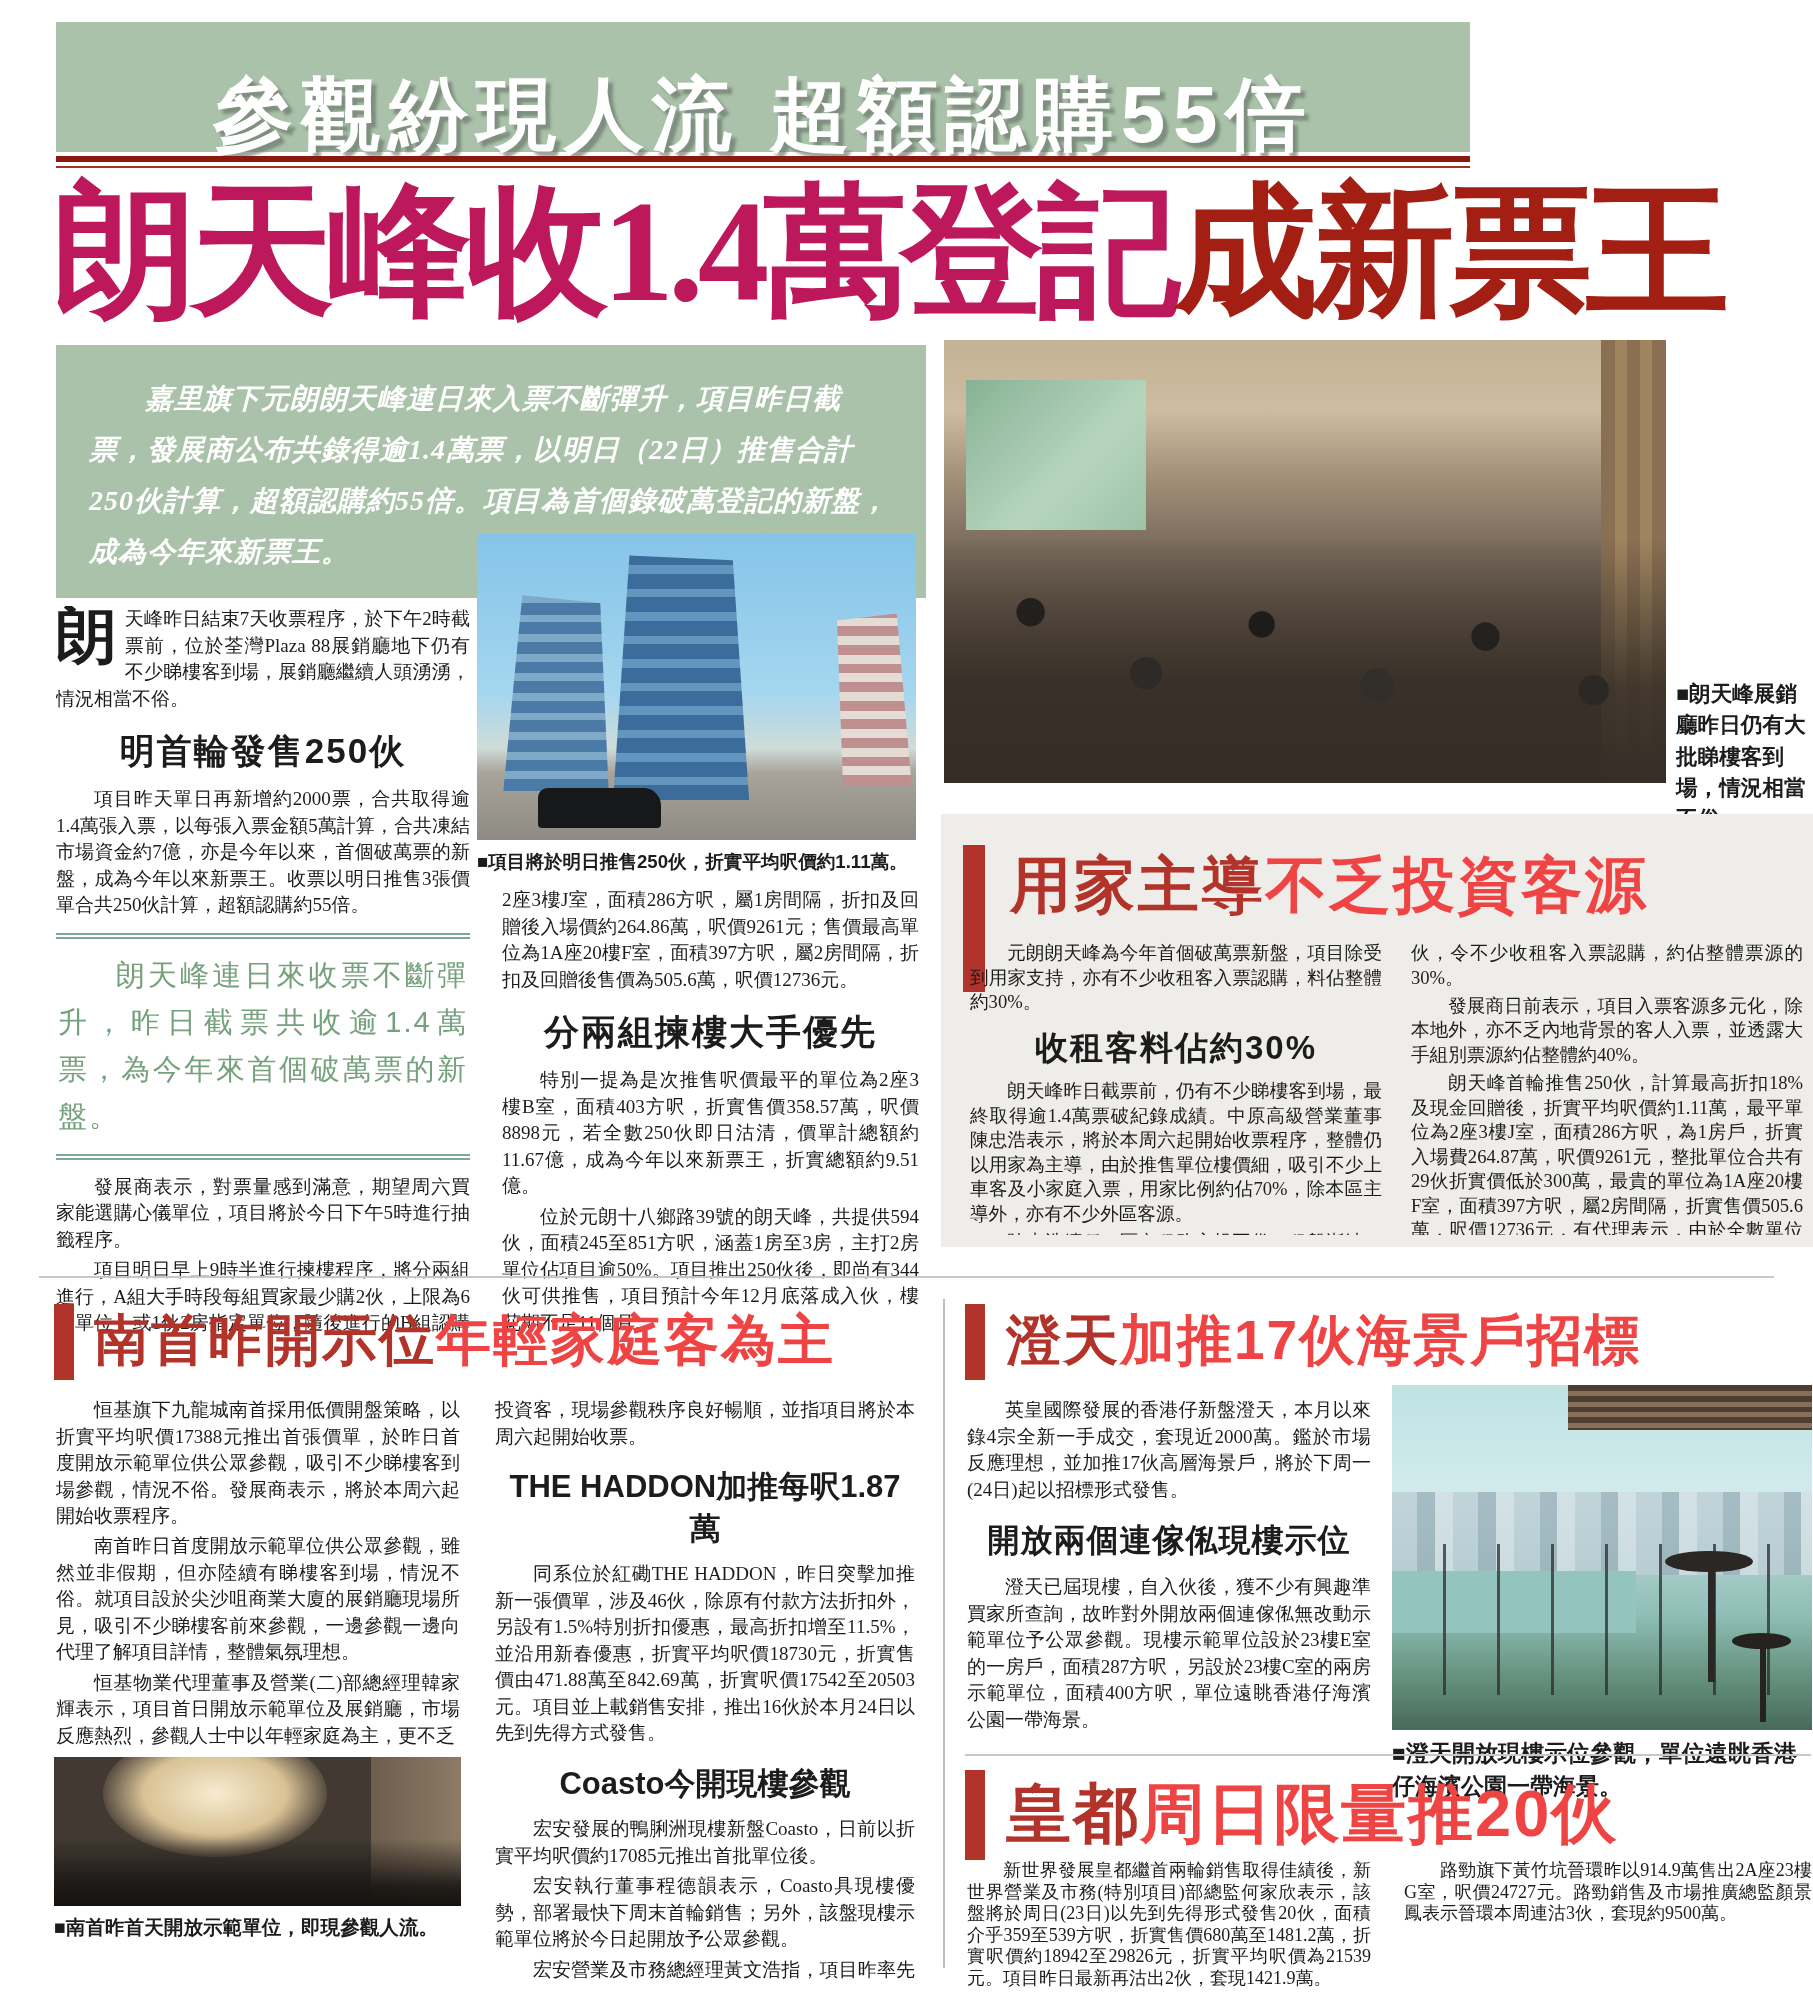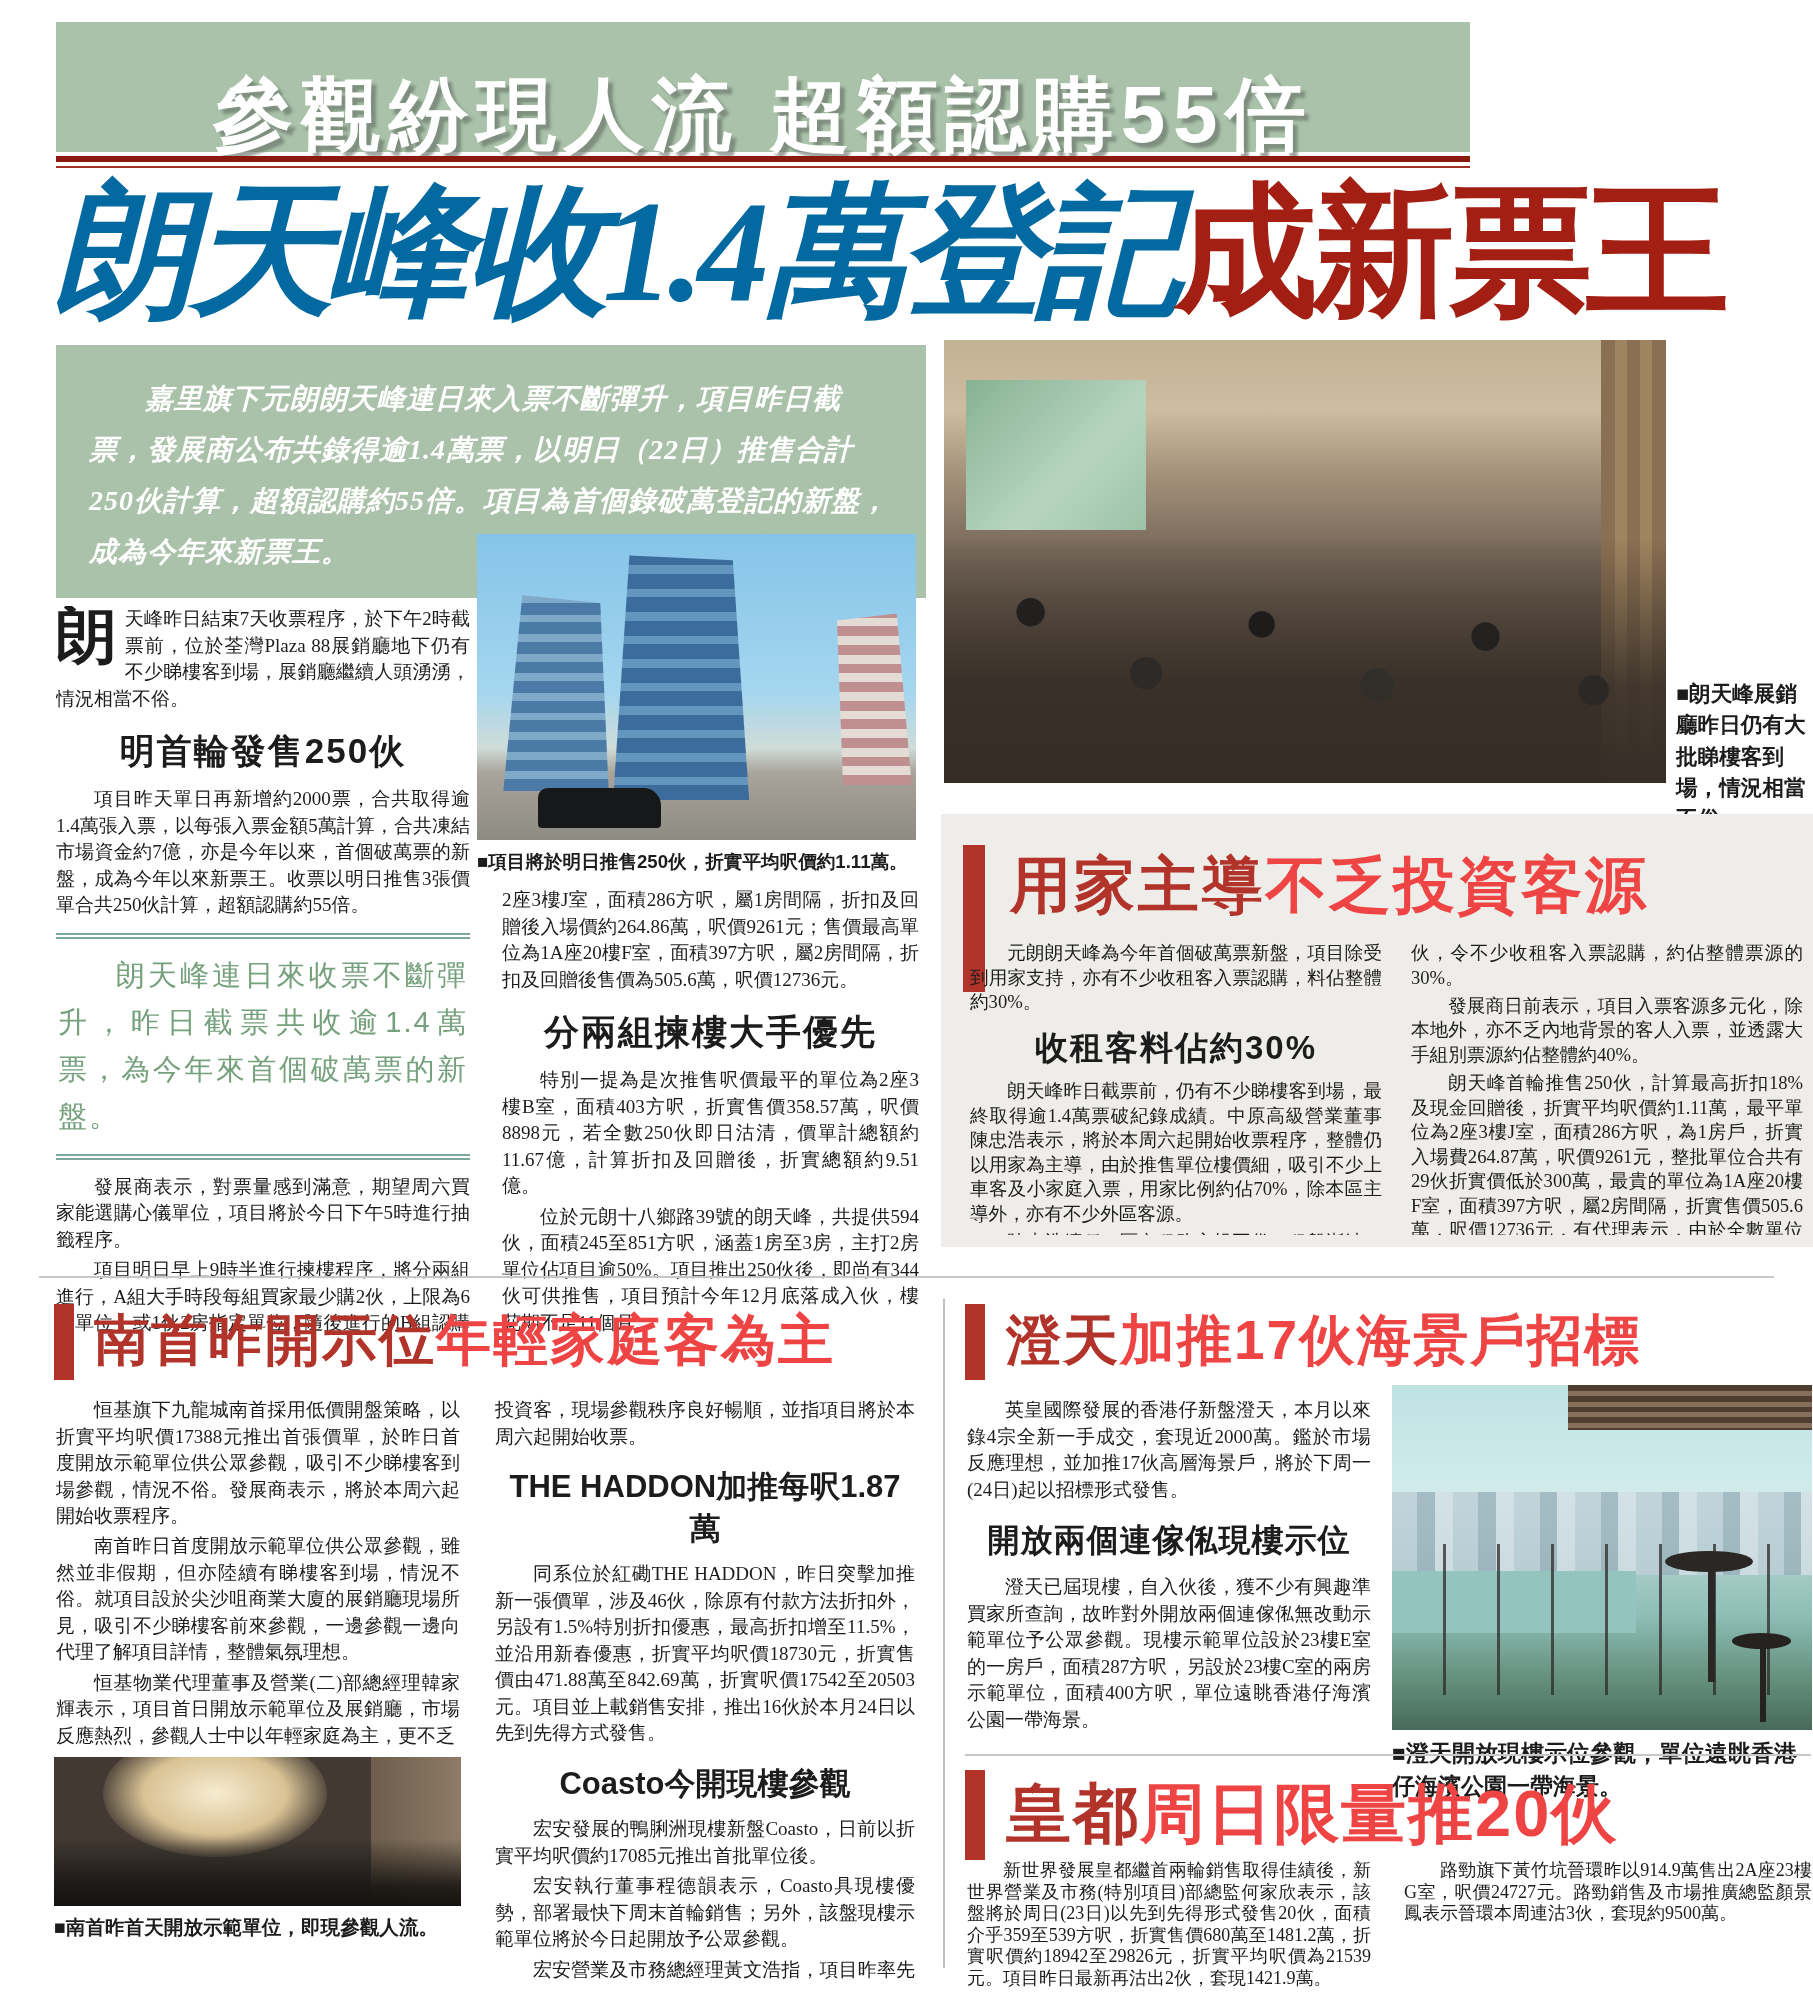--- a/index.html
+++ b/index.html
@@ -12,21 +12,21 @@
   .banner-text{width:100%;height:130px;line-height:130px;text-align:center;color:#fff;
                font-weight:bold;font-size:80px;letter-spacing:7.8px;
                text-shadow:4.9px 4.9px 2.9px rgba(105,115,105,.65);}
   .red-rule{position:absolute;left:56px;top:156px;width:1414px;height:3.9px;
             border-top:6.9px solid #8a1a0f;border-bottom:2.9px solid #a03226;background:#fff;}
 
   
   .main-headline{position:absolute;left:54px;top:165px;width:1710px;height:174px;
                  font-weight:bold;font-size:143px;letter-spacing:-5.9px;line-height:174px;
                  white-space:nowrap;}
-  .hl-green{color:#0369a1;font-style:italic;}
+  .hl-green{color:#be185d;}
   .hl-red{color:#a31f14;}
 
   
   .lead-box{position:absolute;left:56px;top:345px;width:870px;height:253px;background:#a9c2a9;}
   .lead-text{margin:0;padding:29px 35px 0 33px;font-style:italic;font-weight:bold;font-size:28px;
              line-height:1.82;color:#fff;text-indent:2em;letter-spacing:1px;}
 
   
   .col{position:absolute;overflow:hidden;}
   .p{margin:0 0 3.9px 0;font-size:19px;line-height:26.5px;text-align:justify;text-indent:2em;}
@@ -150,21 +150,21 @@
     <p class="p">項目昨天單日再新增約2000票，合共取得逾1.4萬張入票，以每張入票金額5萬計算，合共凍結市場資金約7億，亦是今年以來，首個破萬票的新盤，成為今年以來新票王。收票以明日推售3張價單合共250伙計算，超額認購約55倍。</p>
     <div class="quote">朗天峰連日來收票不斷彈升，昨日截票共收逾1.4萬票，為今年來首個破萬票的新盤。</div>
     <p class="p">發展商表示，對票量感到滿意，期望周六買家能選購心儀單位，項目將於今日下午5時進行抽籤程序。</p>
     <p class="p">項目明日早上9時半進行揀樓程序，將分兩組進行，A組大手時段每組買家最少購2伙，上限為6個單位，或1伙2房指定單位，隨後進行的B組認購程序，每組買家可購1至2伙。A組時段提供200伙供認購，若未能全部揀選，將撥入B組供認購。</p>
 
   </div>
 
   <div class="col" style="left:502px;top:887px;width:417px;height:446px;">
     <p class="p p-first">2座3樓J室，面積286方呎，屬1房間隔，折扣及回贈後入場價約264.86萬，呎價9261元；售價最高單位為1A座20樓F室，面積397方呎，屬2房間隔，折扣及回贈後售價為505.6萬，呎價12736元。</p>
     <div class="sub">分兩組揀樓大手優先</div>
-    <p class="p">特別一提為是次推售呎價最平的單位為2座3樓B室，面積403方呎，折實售價358.57萬，呎價8898元，若全數250伙即日沽清，價單計總額約11.67億，計算折扣及回贈後，折實總額約9.51億。</p>
+    <p class="p">特別一提為是次推售呎價最平的單位為2座3樓B室，面積403方呎，折實售價358.57萬，呎價8898元，若全數250伙即日沽清，價單計總額約11.67億，成為今年以來新票王，折實總額約9.51億。</p>
     <p class="p">位於元朗十八鄉路39號的朗天峰，共提供594伙，面積245至851方呎，涵蓋1房至3房，主打2房單位佔項目逾50%。項目推出250伙後，即尚有344伙可供推售，項目預計今年12月底落成入伙，樓花期不足11個月。</p>
   </div>
 
   <div class="grey-box"></div>
   <div class="sec-bar" style="left:963px;top:845px;width:21.6px;height:147px;"></div>
   <div class="sec-headline" style="left:1010px;top:845px;font-size:61px;letter-spacing:2.9px;">
     <span class="sec-red">用家主導</span><span class="sec-black">不乏投資客源</span>
   </div>
   <div class="col" style="left:970px;top:941px;width:412px;height:294px;">
     <p class="p" style="font-size:18.6px;line-height:24.5px;">元朗朗天峰為今年首個破萬票新盤，項目除受到用家支持，亦有不少收租客入票認購，料佔整體約30%。</p>

